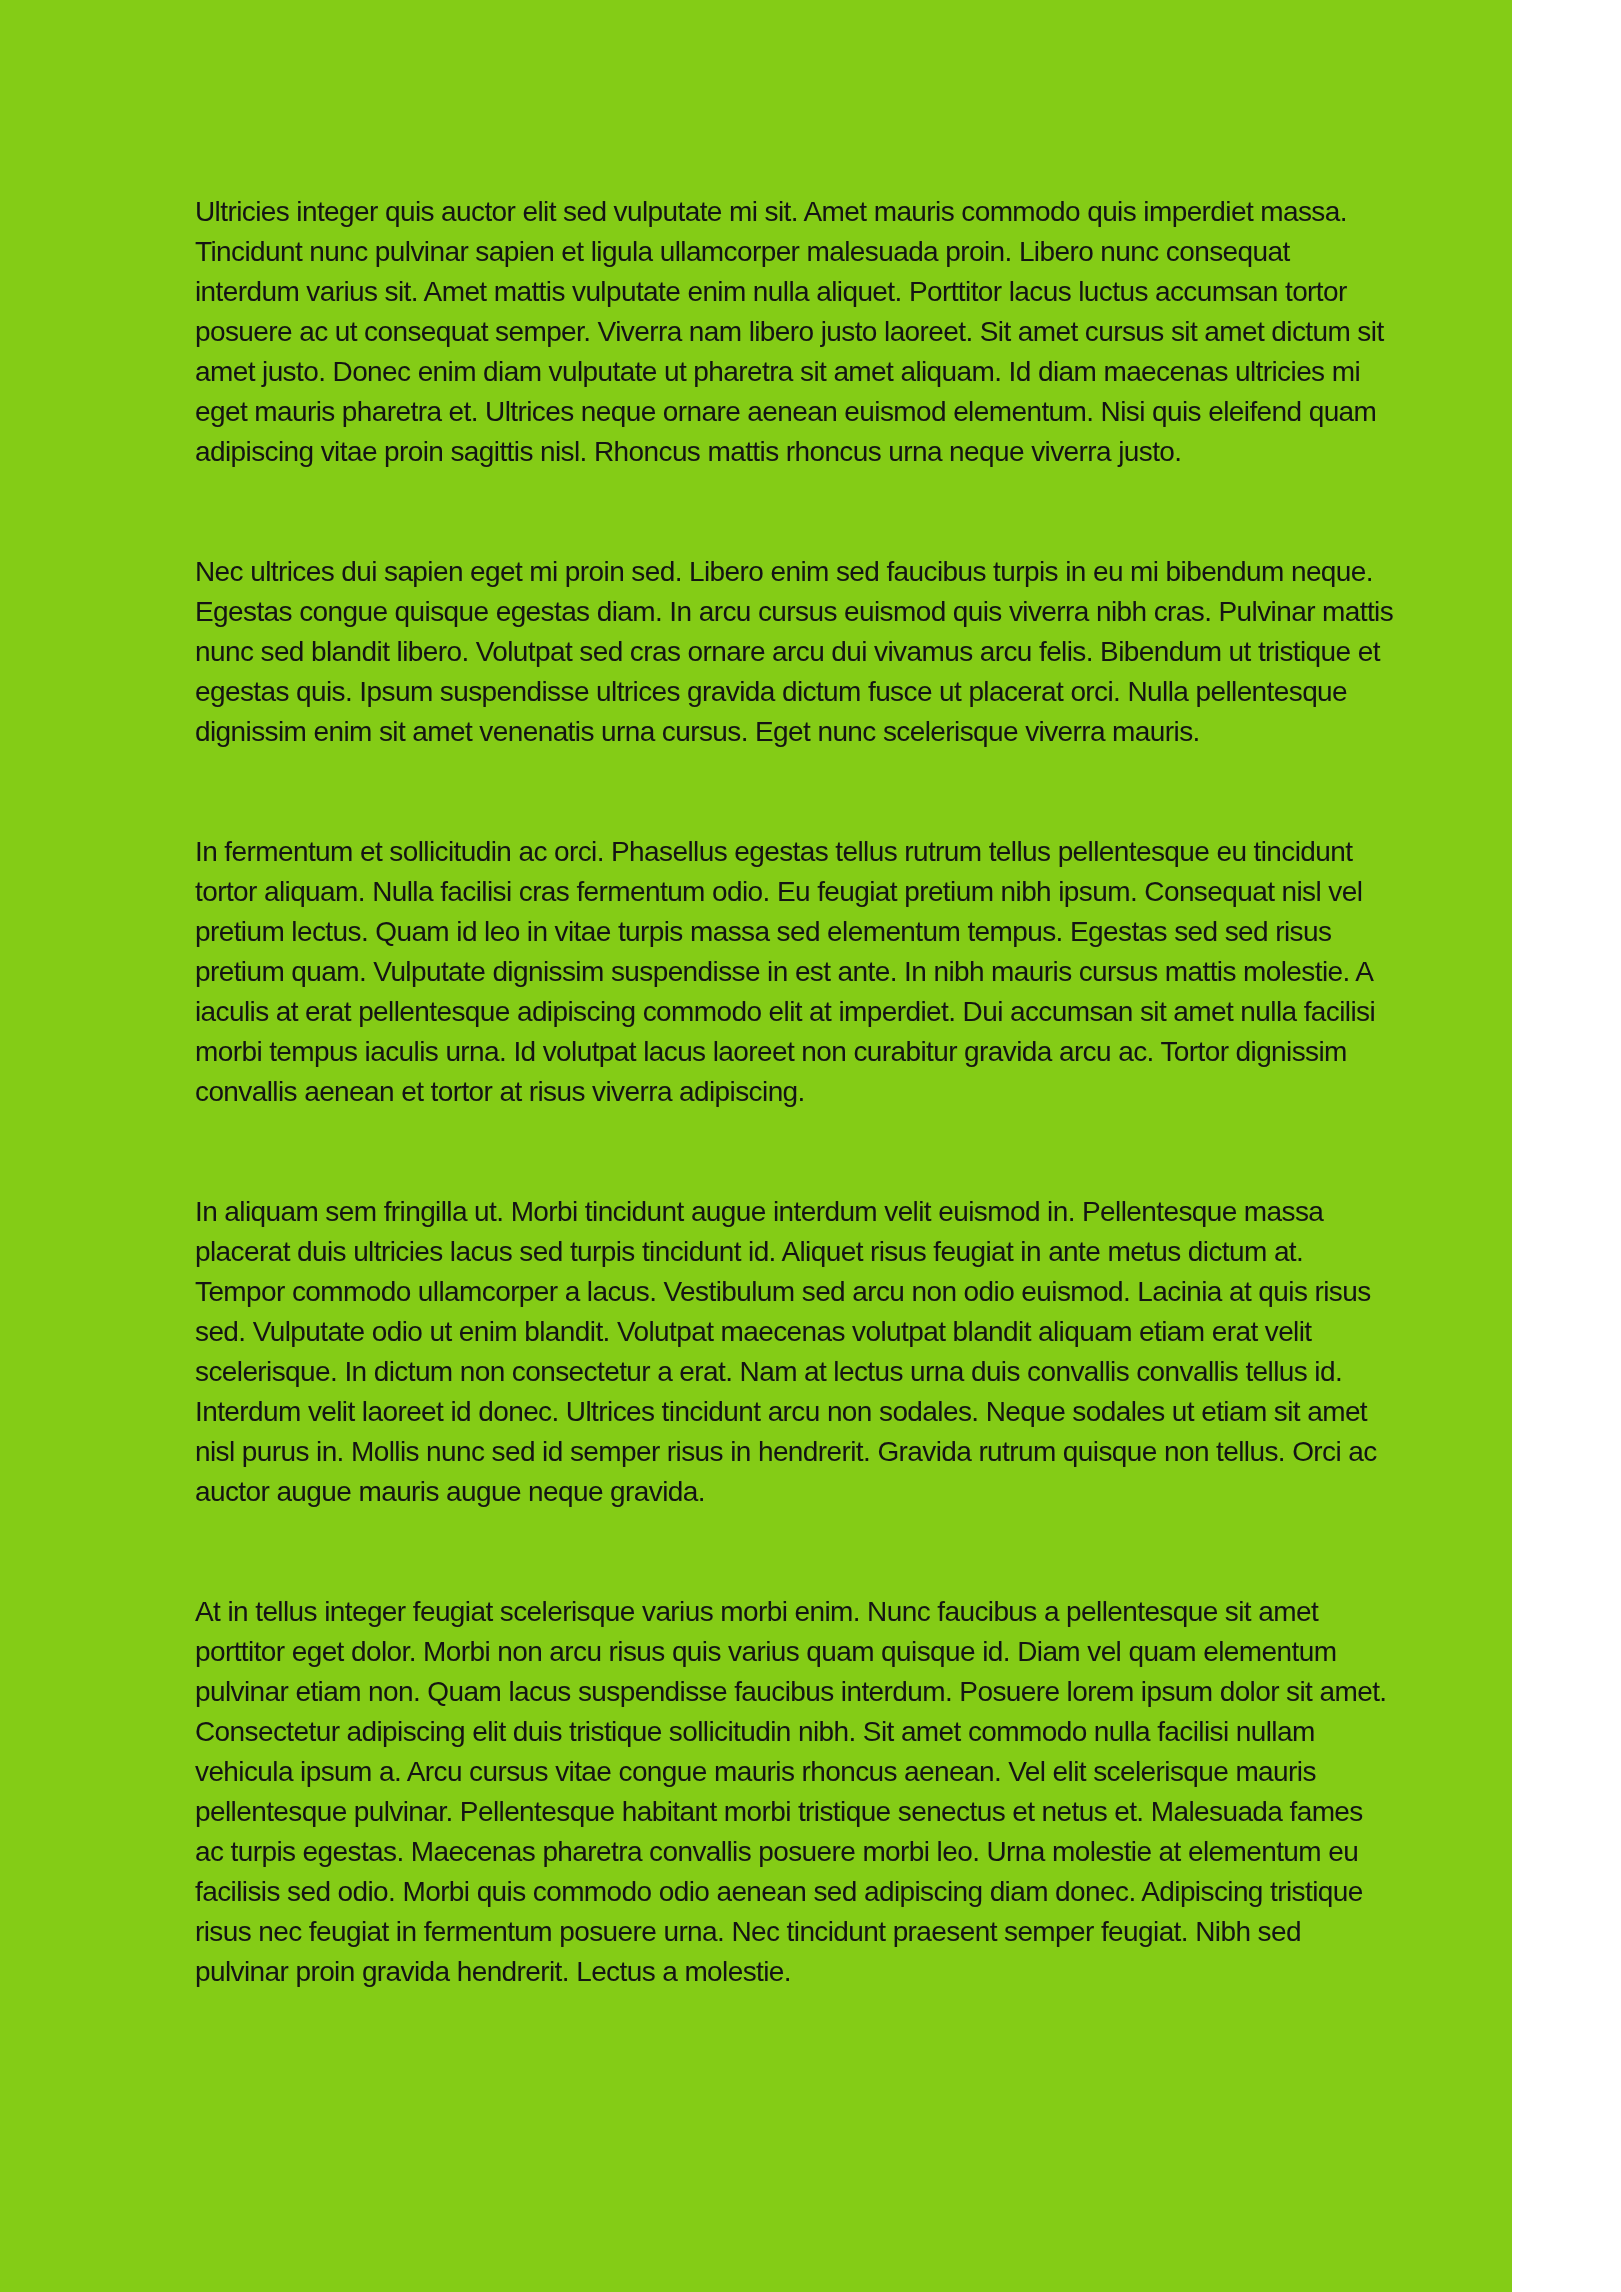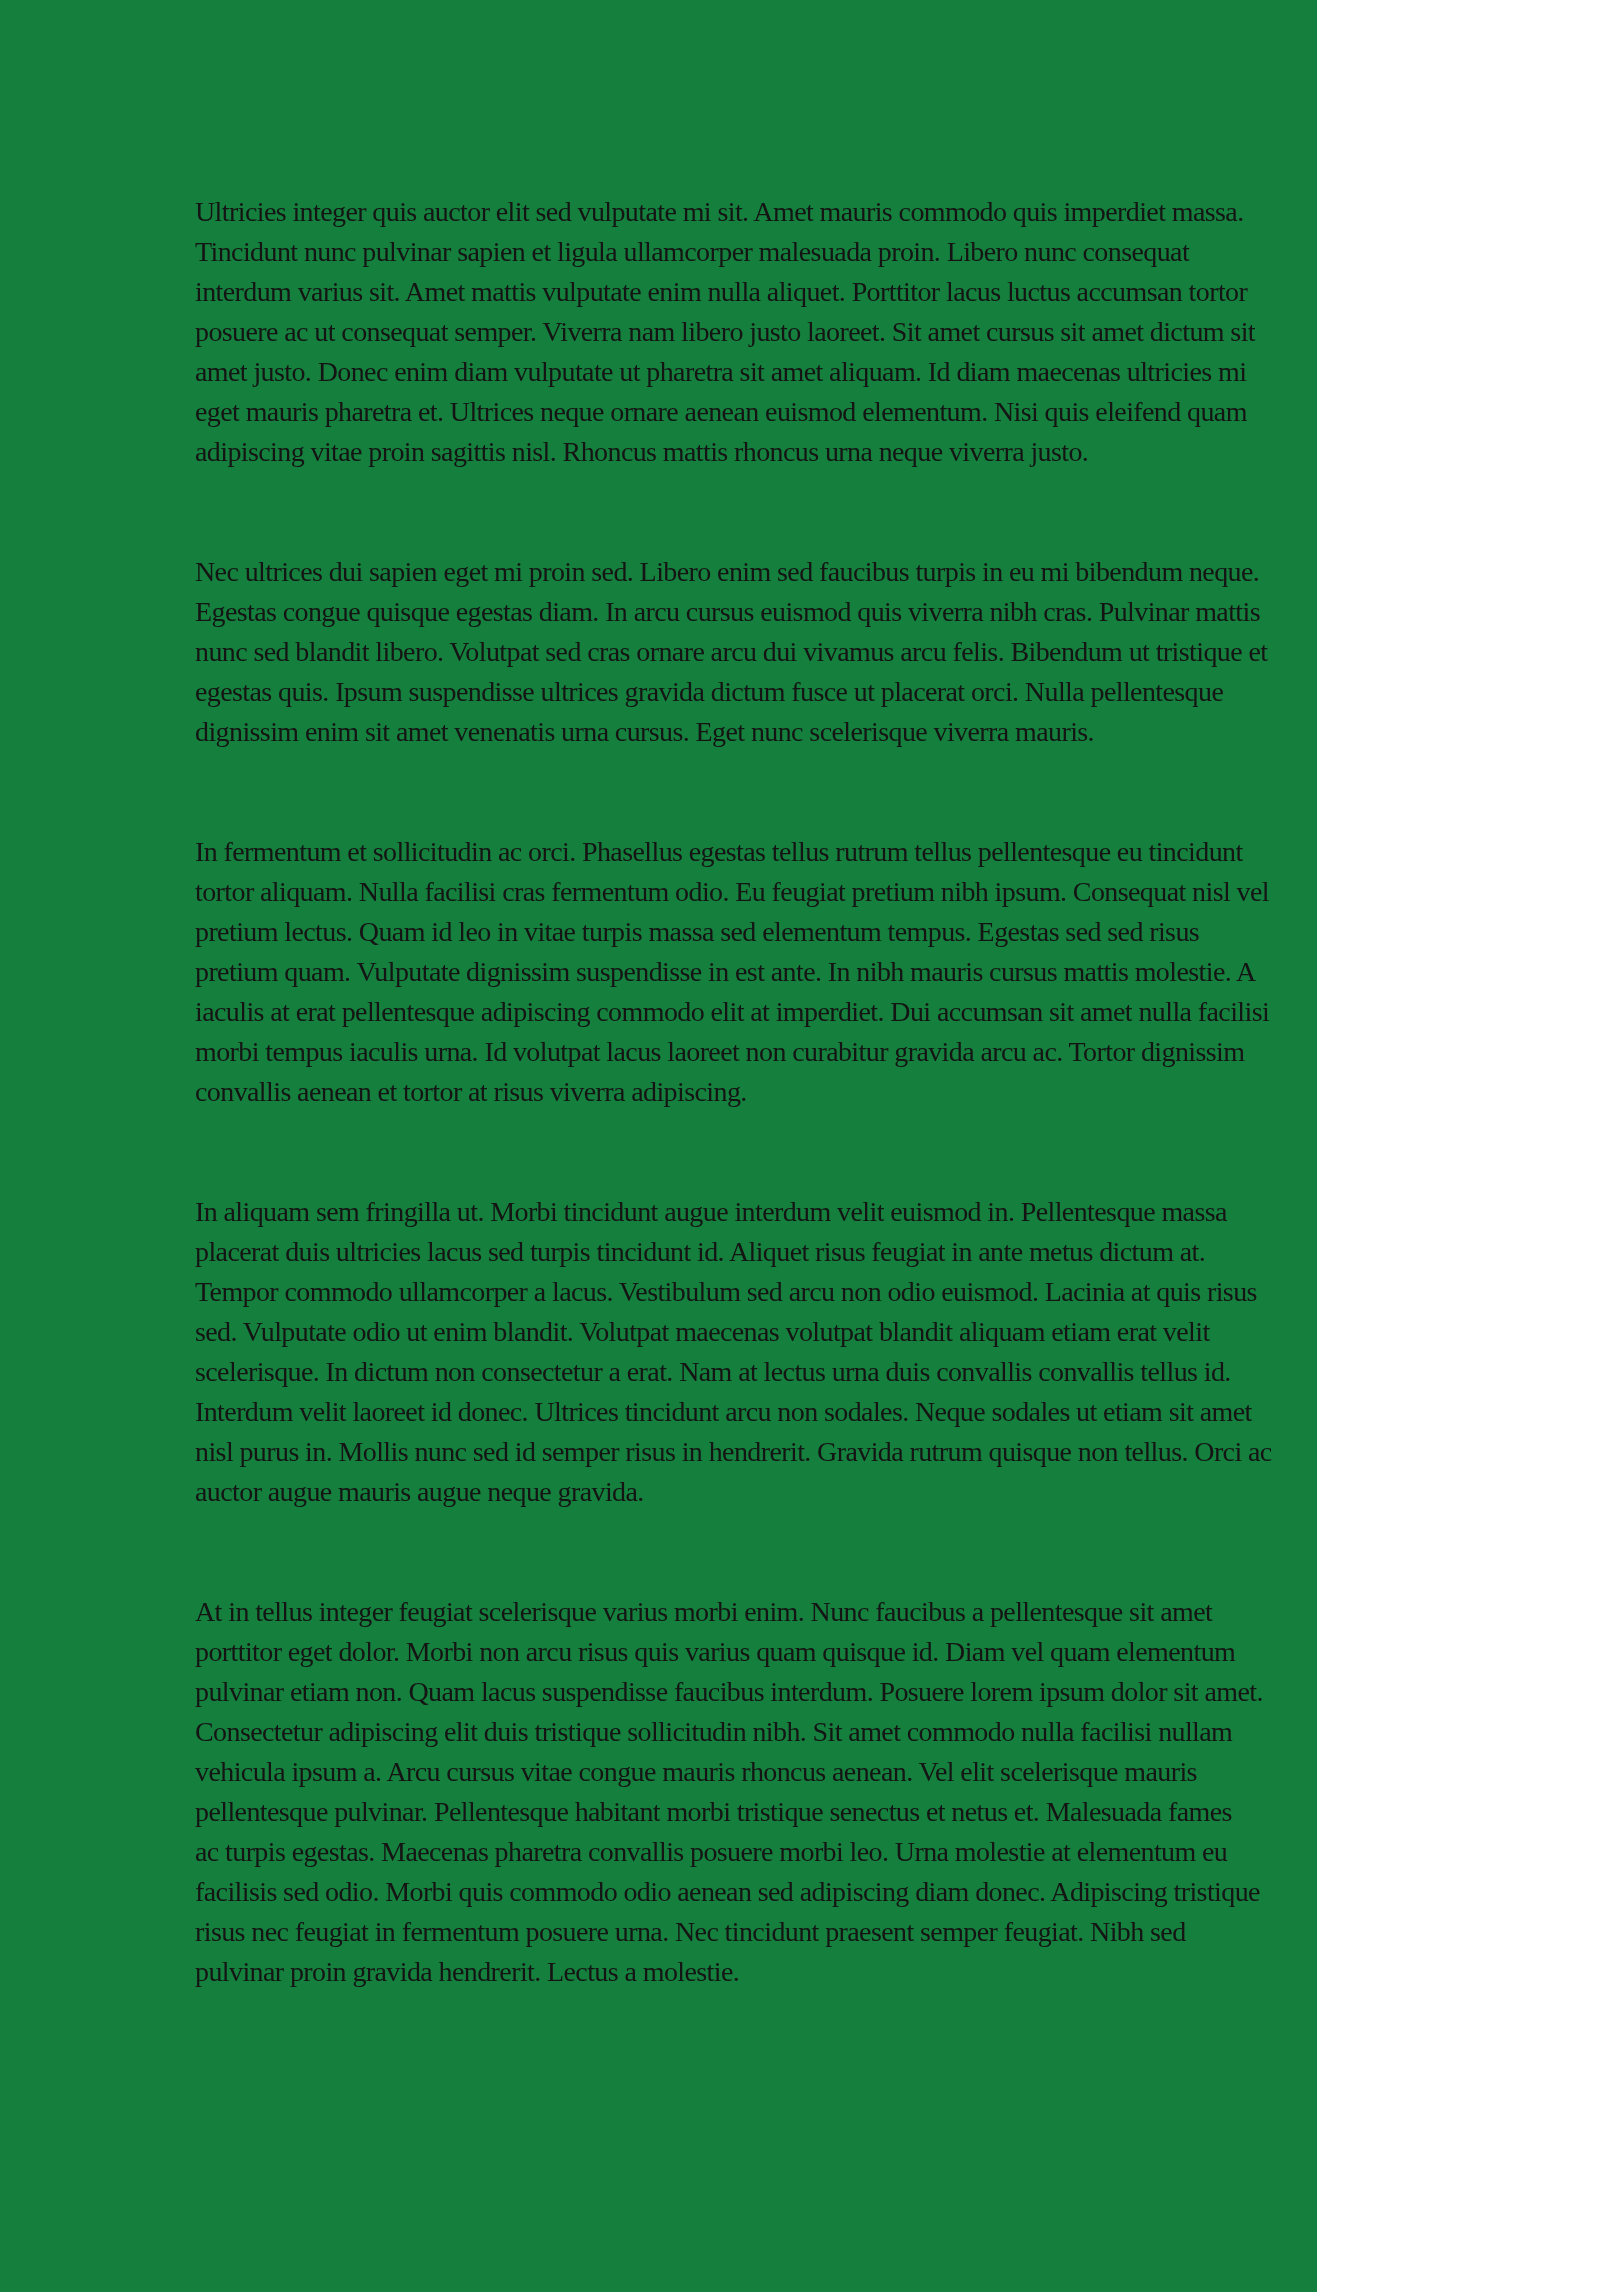--- a/index.html
+++ b/index.html
@@ -2,25 +2,25 @@
 <html><head>
 <meta charset="utf-8">
 <style>
   html, body {
     margin: 0;
     padding: 0;
     background: #ffffff;
   }
   .page {
     position: relative;
-    width: 1317px;
+    width: 1512px;
     height: 2293px;
-    background: #15803d;
+    background: #84cc16;
     overflow: hidden;
-    font-family: Liberation Serif, serif;
+    font-family: Liberation Sans, sans-serif;
   }
   .text-block {
     position: absolute;
     left: 195px;
     top: 192px;
     width: 1353px;
     color: #141414;
     font-size: 28px;
     line-height: 40px;
     letter-spacing: -0.6px;

